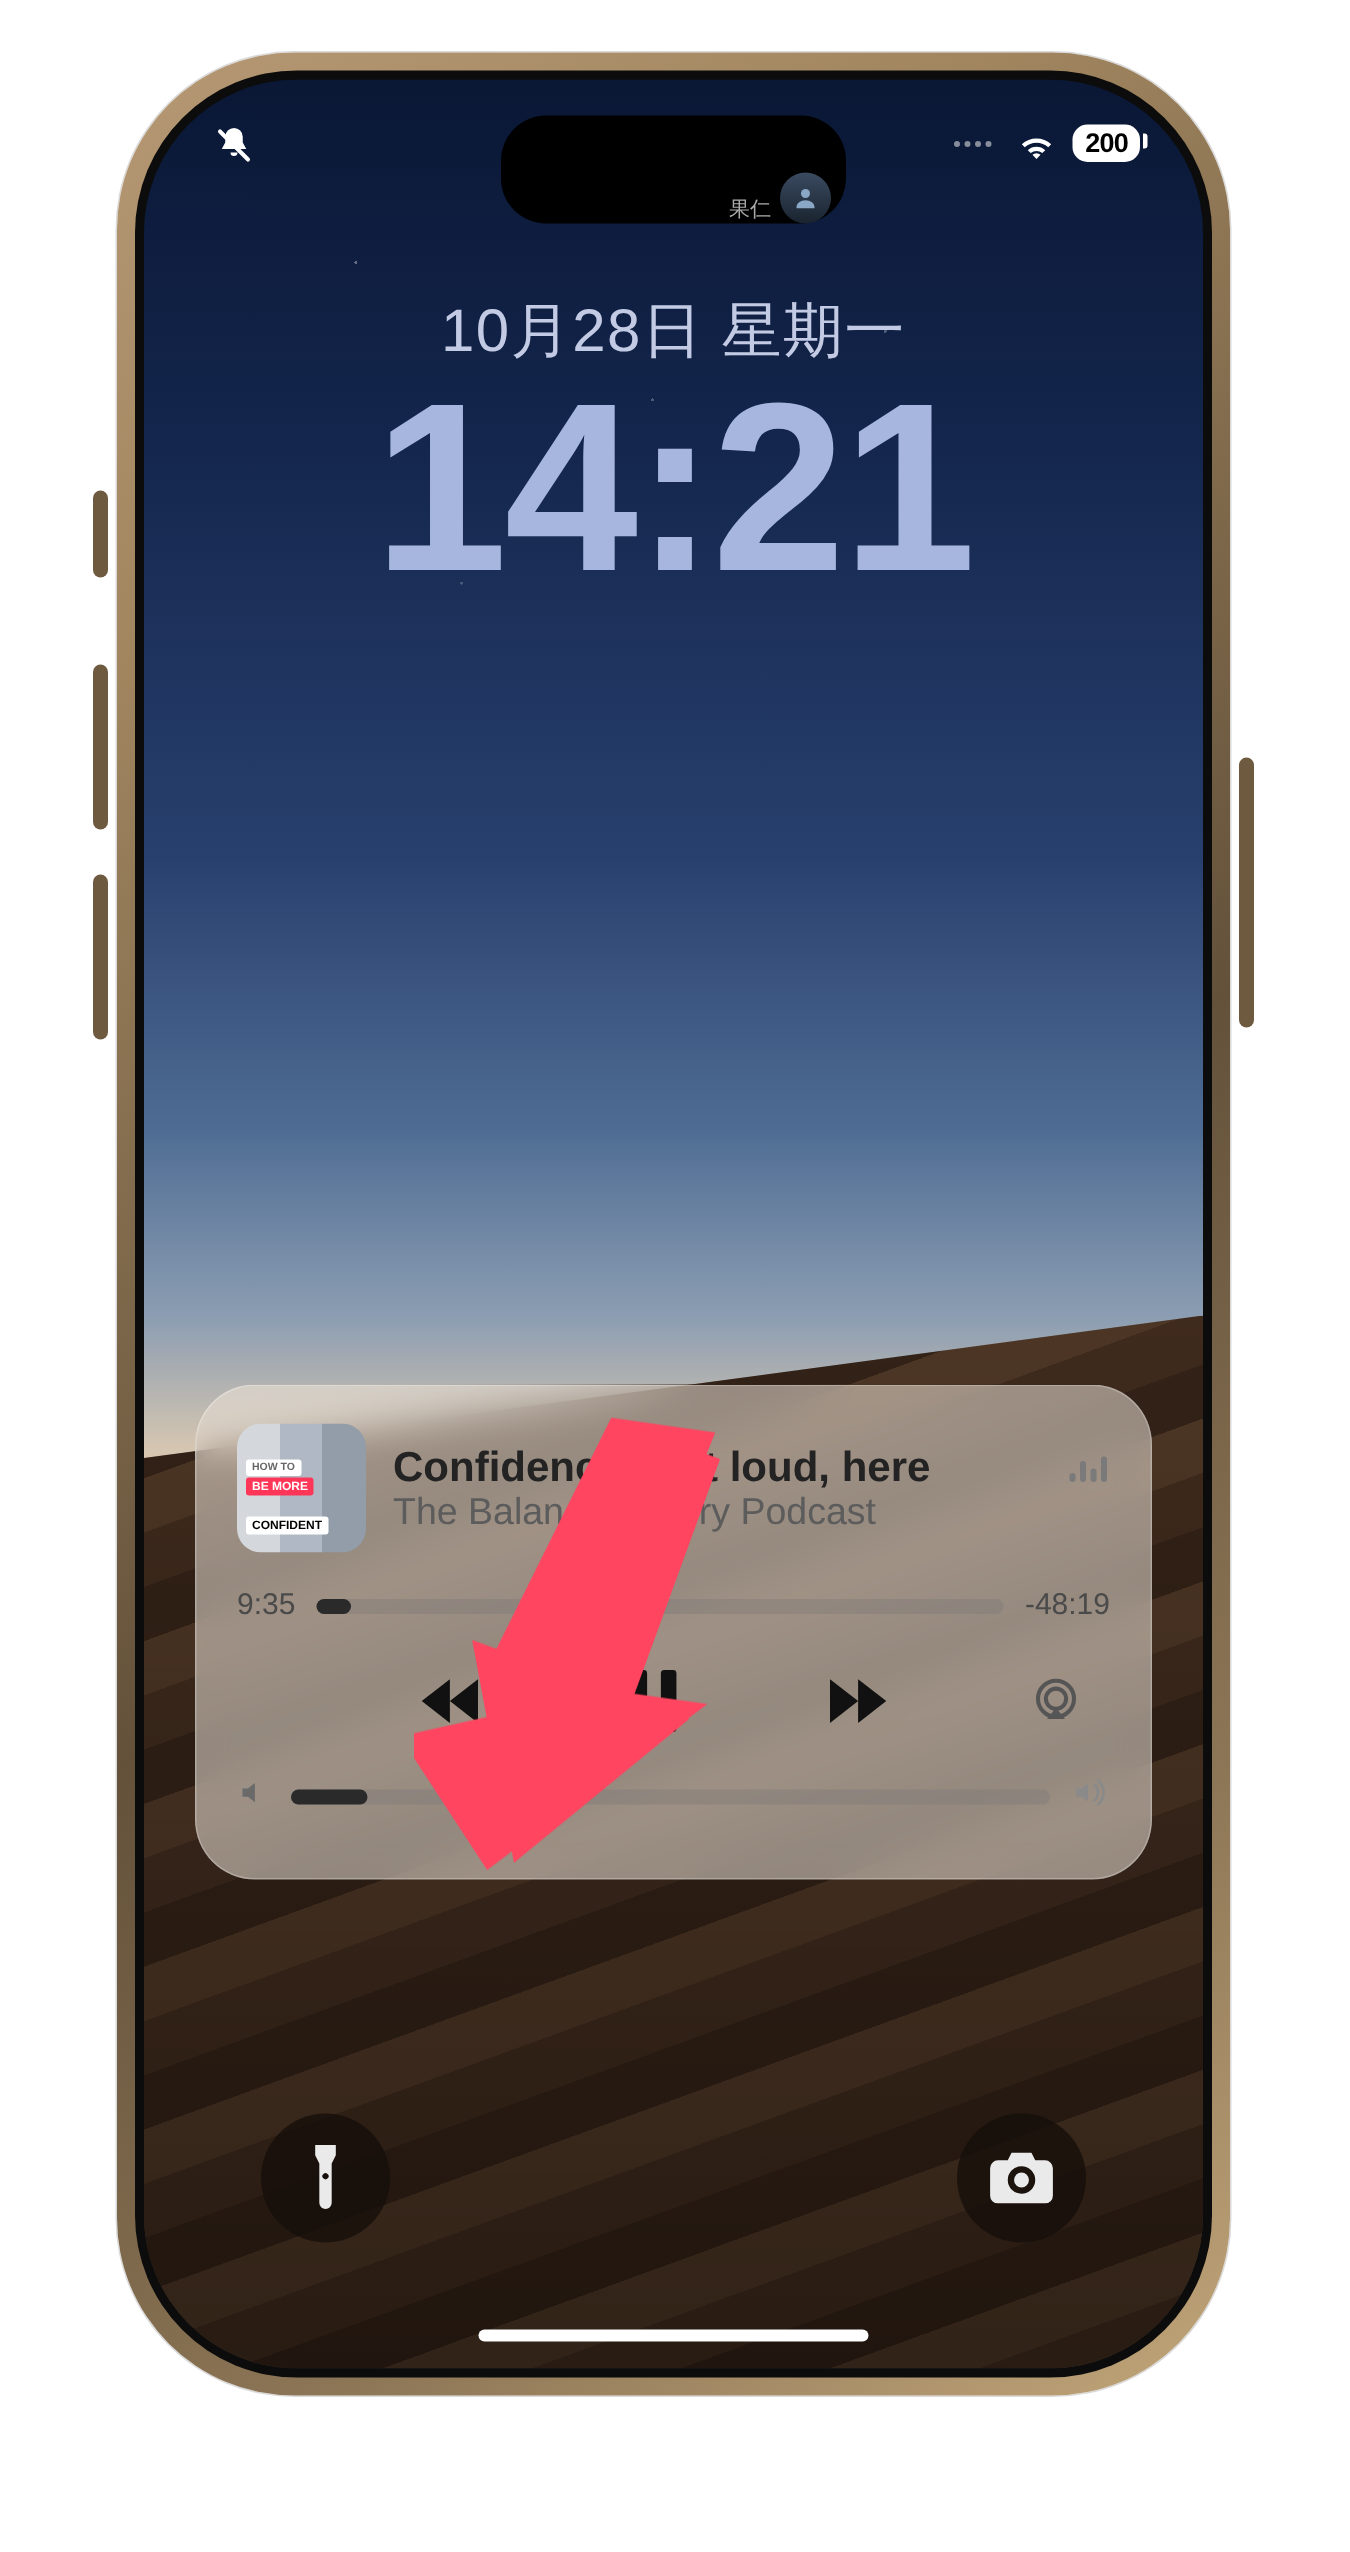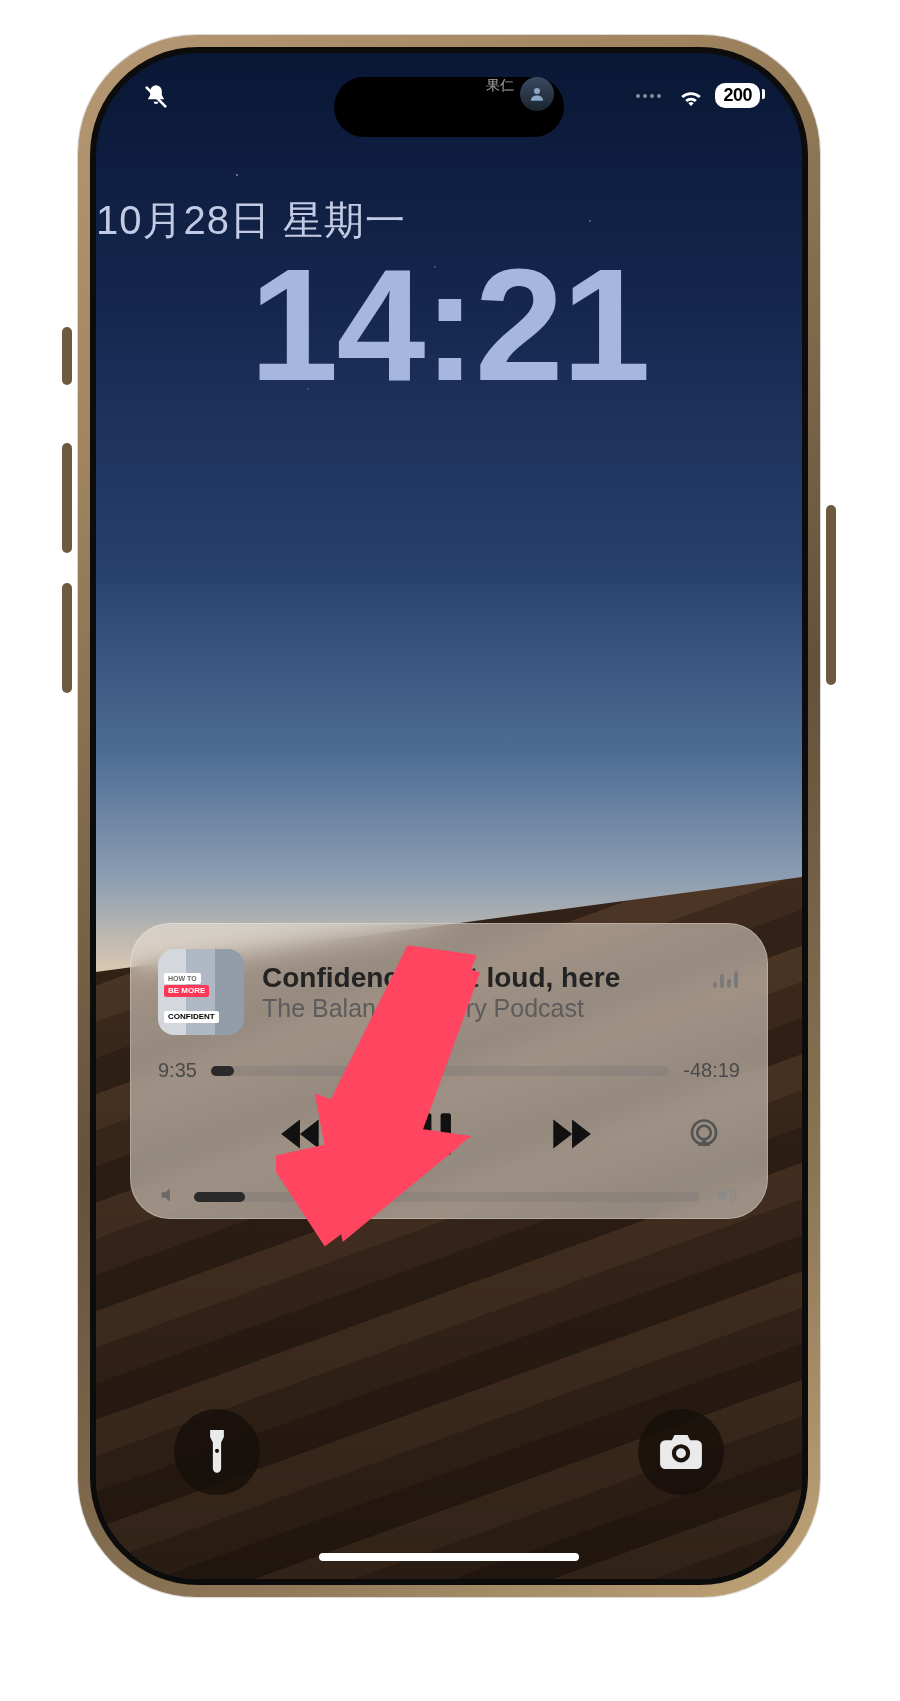--- a/index.html
+++ b/index.html
@@ -49,33 +49,33 @@
   .status .right { position:absolute; right:42px; top:8px; display:flex; align-items:center; gap:10px; }
   .dots { display:flex; gap:3px; margin-right:6px; }
   .dots span { width:4px; height:4px; border-radius:50%; background:rgba(255,255,255,.5); }
   .battery-pill { background:#fff; color:#000; font-weight:700; font-size:18px; border-radius:10px; padding:2px 8px; letter-spacing:-.5px; position:relative; }
   .battery-pill::after { content:""; position:absolute; right:-5px; top:6px; width:3px; height:10px; border-radius:0 2px 2px 0; background:#fff; }
   .wifi-icon svg, .bell-icon svg { display:block; }
 
   
   .island {
     position:absolute; top:24px; left:50%; transform:translateX(-50%);
-    width:230px; height:60px; border-radius:30px; background:#000;
-    display:flex; align-items:flex-start; justify-content:flex-end; padding-right:10px;
+    width:230px; height:72px; border-radius:30px; background:#000;
+    display:flex; align-items:flex-end; justify-content:flex-end; padding-right:10px;
   }
   .island .avatar { width:34px; height:34px; border-radius:50%; background:linear-gradient(#3a4a60,#1a2430); display:flex; align-items:center; justify-content:center; }
   .island .name { font-size:14px; color:#aaa; margin-right:6px; }
 
   
-  .date { position:absolute; top:140px; left:0; right:0; color:#c3cbe4; font-size:40px; font-weight:500; letter-spacing:1px; }
+  .date { position:absolute; top:140px; left:0; right:0; text-align:center; color:#c3cbe4; font-size:40px; font-weight:500; letter-spacing:1px; }
   .time { position:absolute; top:180px; left:0; right:0; text-align:center; color:#a6b6de; font-size:160px; font-weight:700; letter-spacing:-2px; }
 
   
   .card {
-    position:absolute; left:34px; right:34px; top:870px; height:296px;
+    position:absolute; left:34px; right:34px; top:870px; height:330px;
     border-radius:40px; padding:26px 28px;
     background: rgba(235,225,215,.55);
     backdrop-filter: blur(12px);
     box-shadow: inset 0 0 0 1px rgba(255,255,255,.25);
     color:#2a2a2a;
   }
   .card-top { display:flex; align-items:center; gap:18px; }
   .art {
     width:86px; height:86px; border-radius:16px; flex:0 0 86px;
     background:

